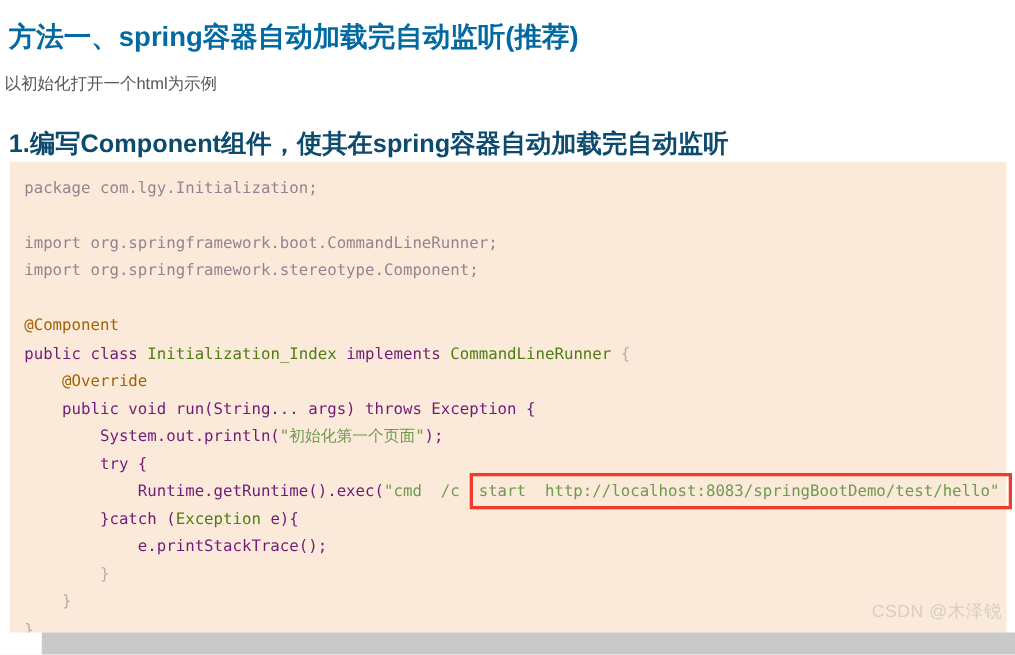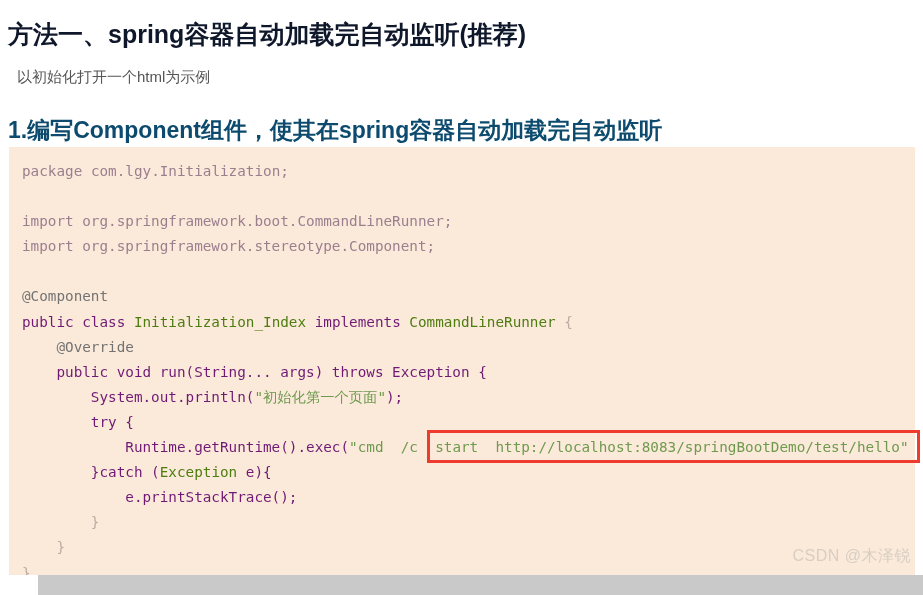--- a/index.html
+++ b/index.html
@@ -16,28 +16,28 @@
     -webkit-font-smoothing: antialiased;
   }
 
   
   .h-main {
     position: absolute;
     left: 8px;
     top: 0px;
     font-size: 25px;
     font-weight: bold;
-    color: #0f172a;
+    color: #0369a1;
     letter-spacing: 0px;
     line-height: 34px;
     white-space: nowrap;
   }
   .sub-text {
     position: absolute;
-    left: 17px;
+    left: 4px;
     top: 50px;
     font-size: 15px;
     color: #555555;
     line-height: 24px;
     white-space: nowrap;
   }
   .h-sub {
     position: absolute;
     left: 8px;
     top: 95px;
@@ -71,21 +71,21 @@
   .code-line {
     white-space: pre;
     height: 25.1px;
   }
 
   
   .t-plain   { color: #9b7f8f; }
   .t-kw      { color: #701a75; }
   .t-type    { color: #4d7c0f; }
   .t-str     { color: #6f9a4e; }
-  .t-anno    { color: #737373; }
+  .t-anno    { color: #a16207; }
   .t-punc    { color: #c0a9a4; }
 
   
   .red-box {
     position: absolute;
     left: 427px;
     top: 430px;
     width: 493px;
     height: 33px;
     border: 3px solid #ef3b2d;

